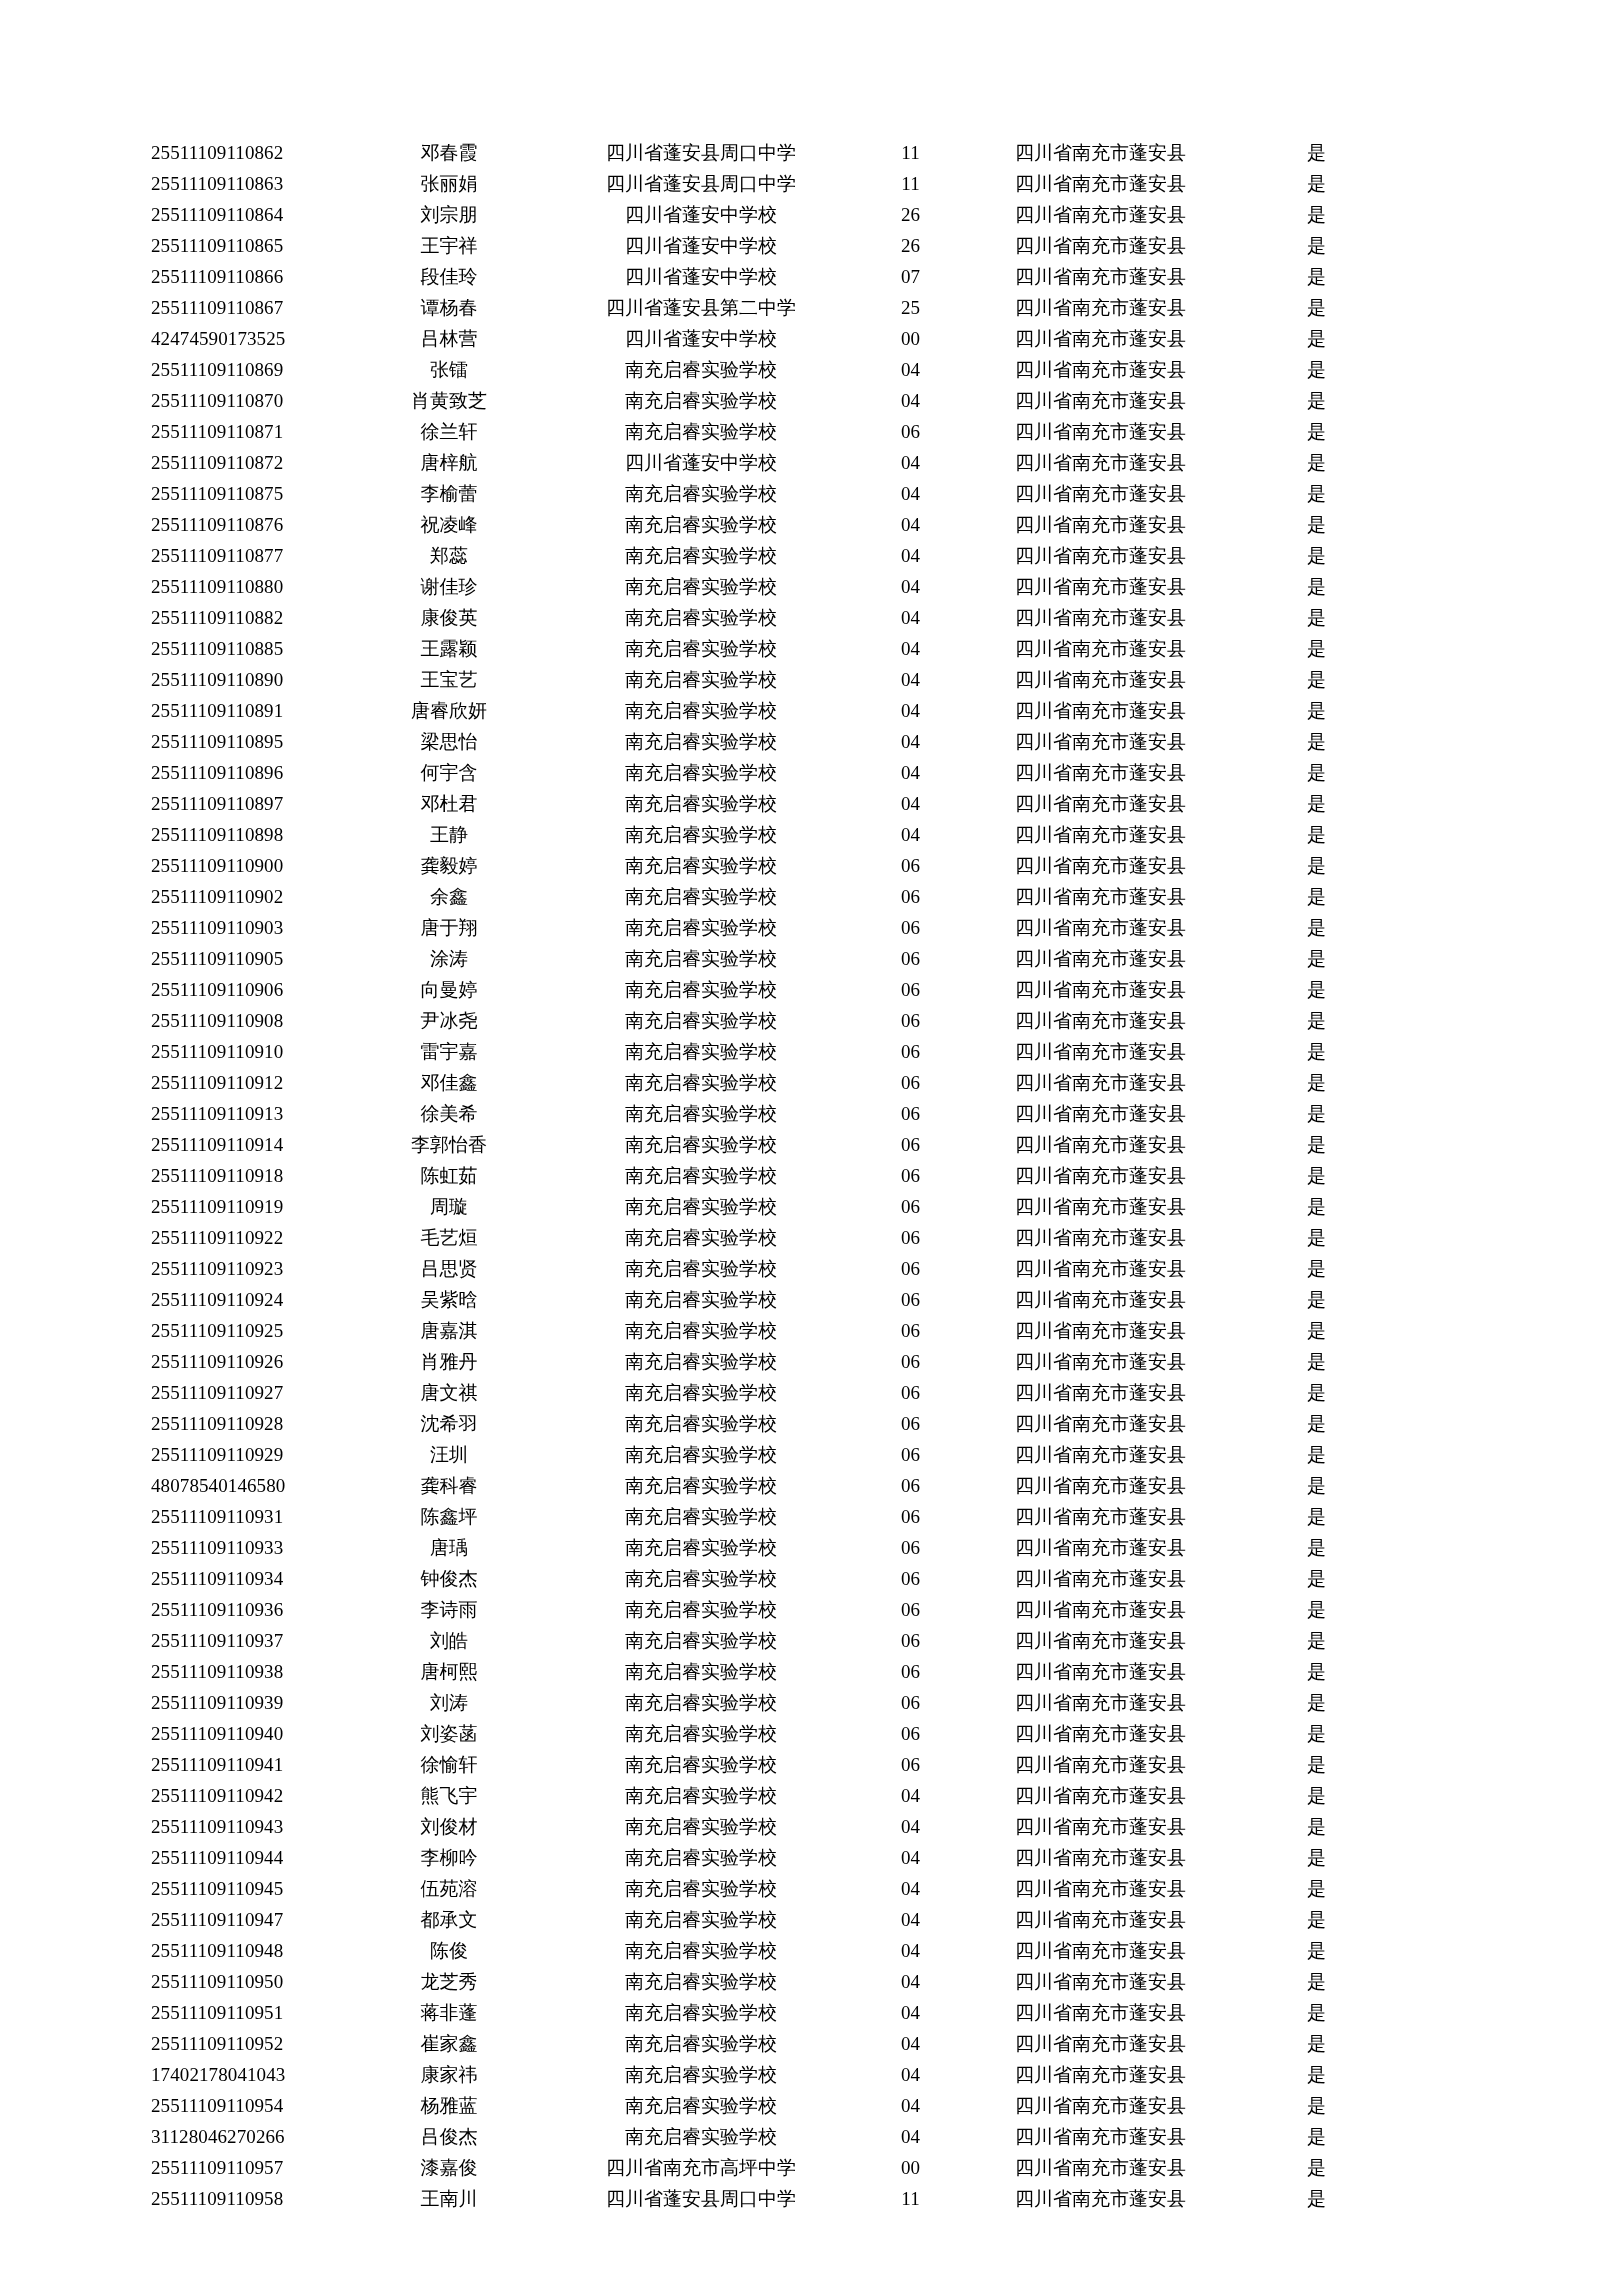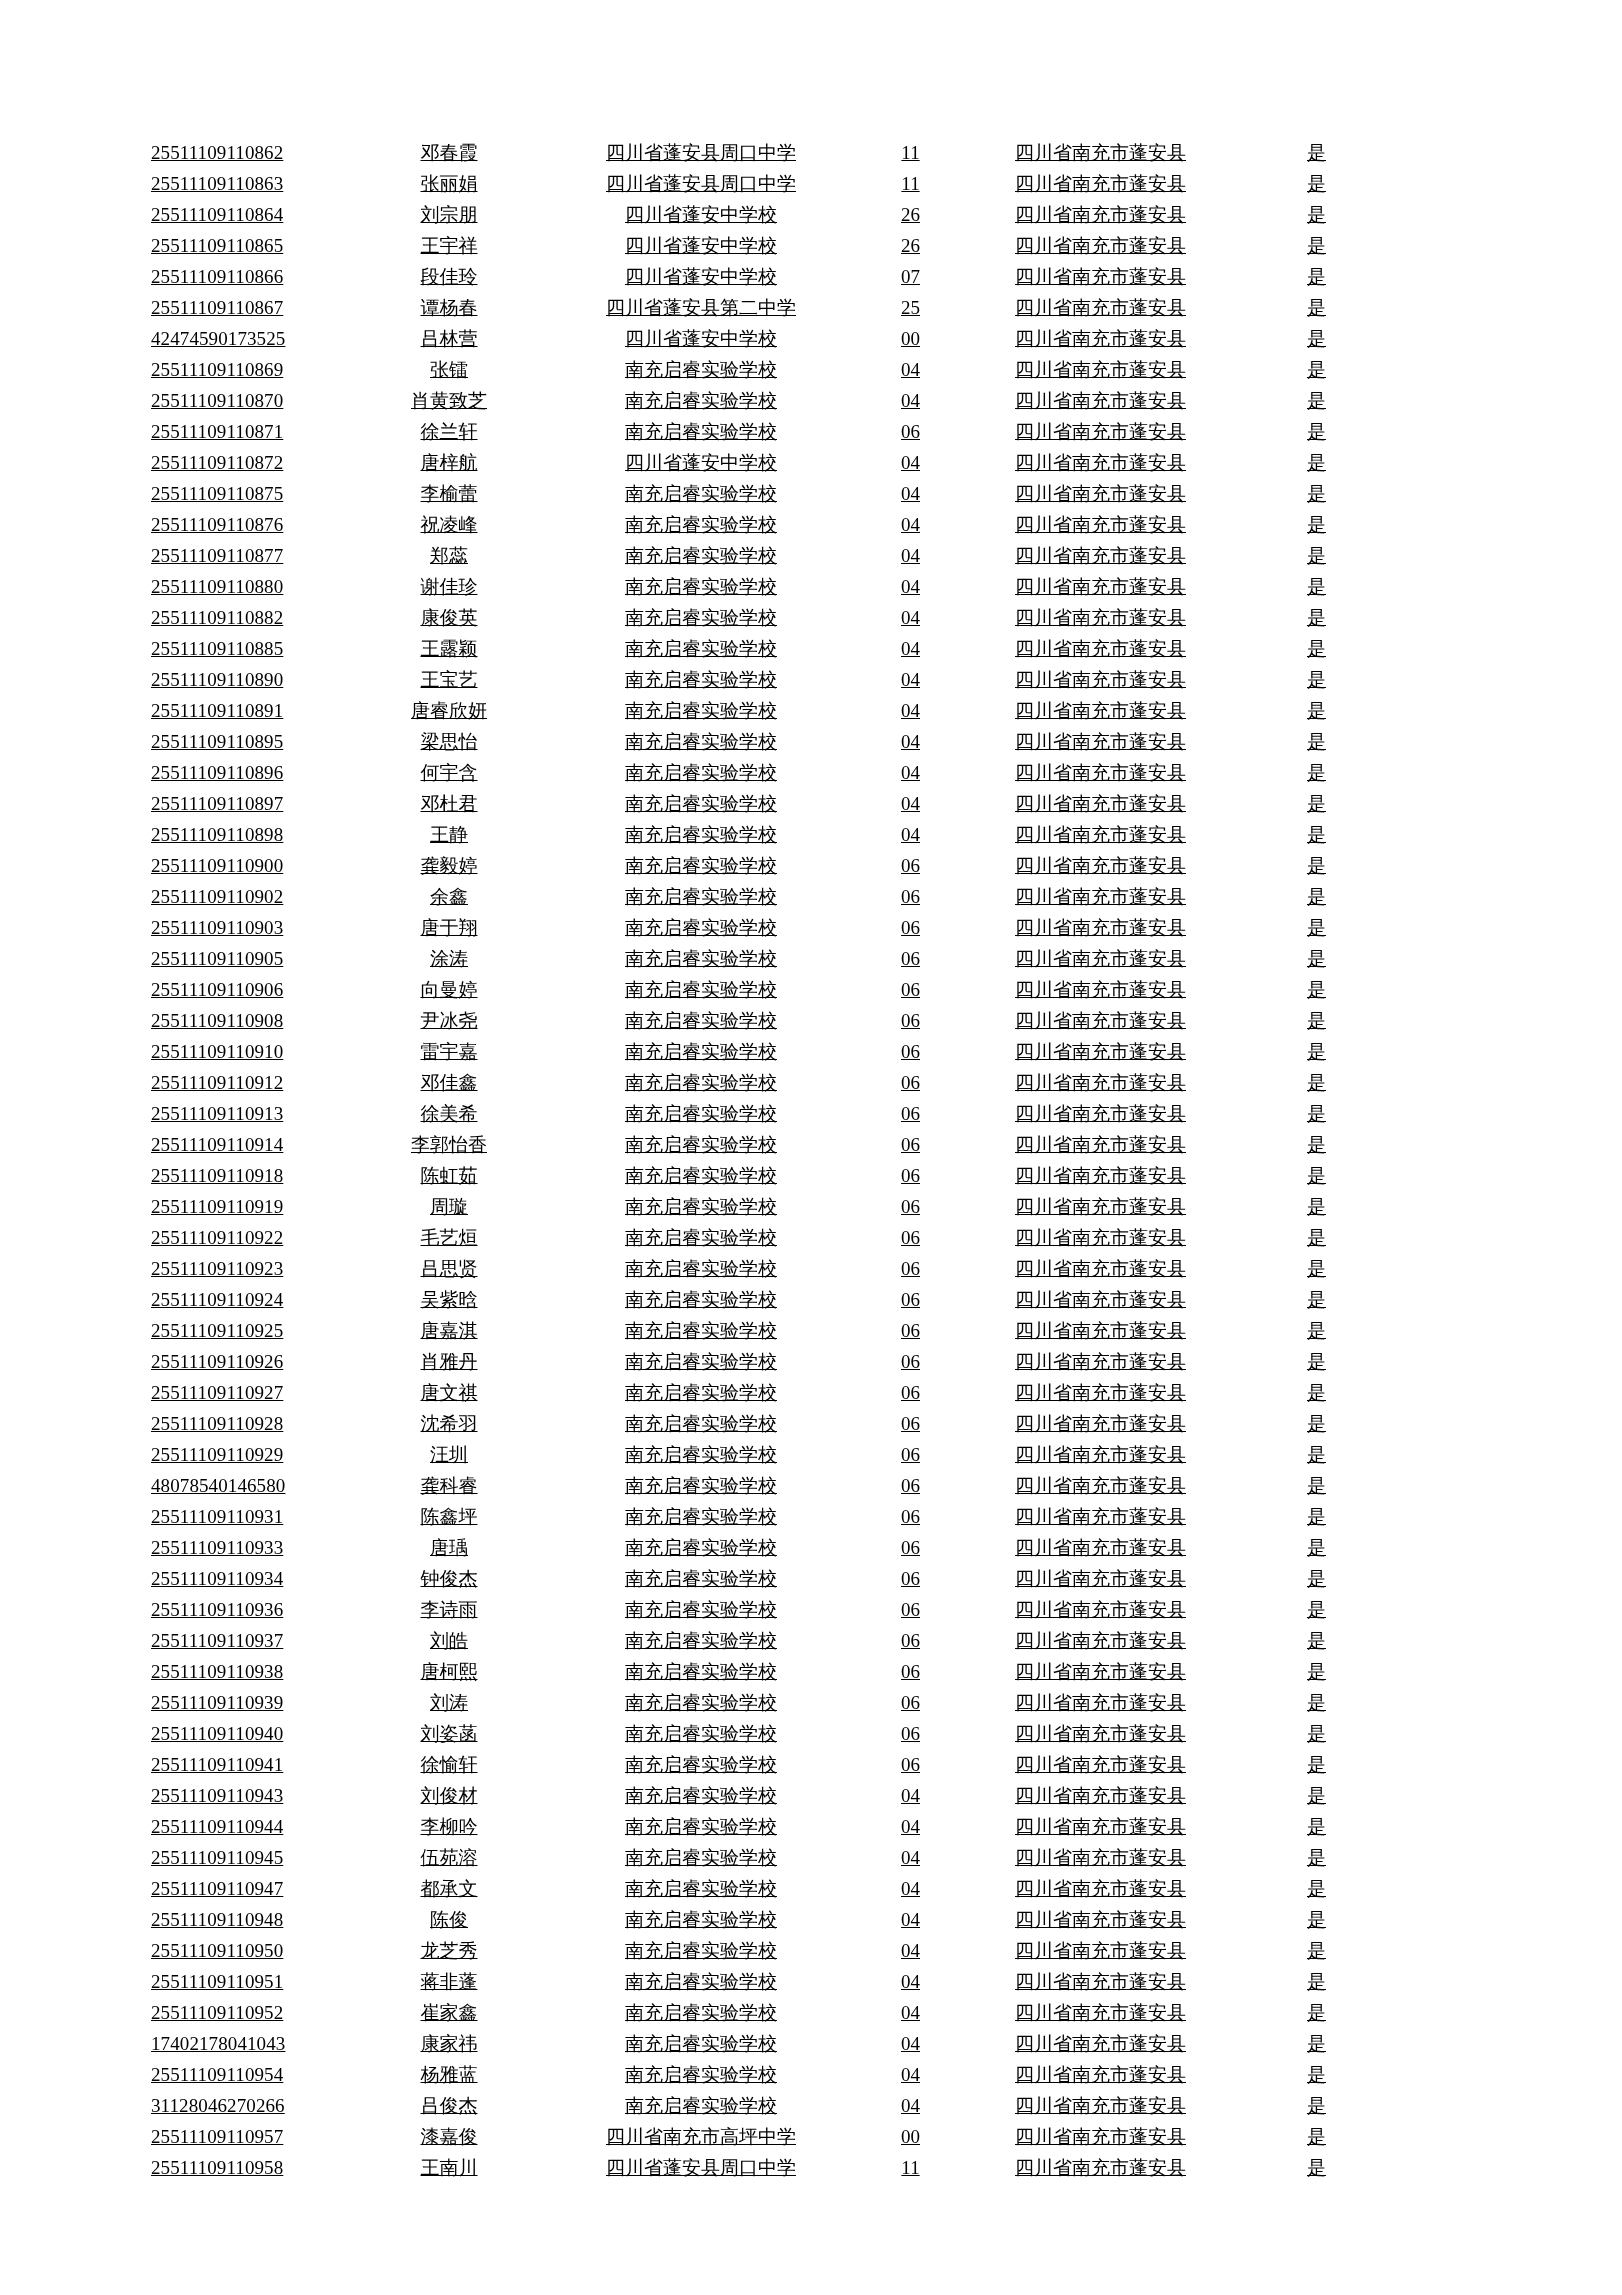--- a/index.html
+++ b/index.html
@@ -19,21 +19,20 @@
     height: 2295px;
     box-sizing: border-box;
     padding: 137px 151px 0 151px;
   }
   table.roster {
     width: 100%;
     border-collapse: collapse;
     table-layout: fixed;
     font-size: 19px;
     line-height: 1.0;
-    text-decoration: underline;
   }
   table.roster td {
     padding: 0;
     margin: 0;
     height: 31px;
     vertical-align: middle;
     white-space: nowrap;
     overflow: hidden;
   }
   .col-id    { width: 216px; text-align: left;   padding-left: 9.2px; letter-spacing: 0.1px; }
@@ -522,20 +521,29 @@
         <tr>
           <td class="col-id">25511109110941</td>
           <td class="col-name cjk">徐愉轩</td>
           <td class="col-school cjk">南充启睿实验学校</td>
           <td class="col-code">06</td>
           <td class="col-region cjk">四川省南充市蓬安县</td>
           <td class="col-flag cjk">是</td>
           <td class="spacer"></td>
         </tr>
         <tr>
+          <td class="col-id">25511109110942</td>
+          <td class="col-name cjk">熊飞宇</td>
+          <td class="col-school cjk">南充启睿实验学校</td>
+          <td class="col-code">04</td>
+          <td class="col-region cjk">四川省南充市蓬安县</td>
+          <td class="col-flag cjk">是</td>
+          <td class="spacer"></td>
+        </tr>
+        <tr>
           <td class="col-id">25511109110943</td>
           <td class="col-name cjk">刘俊材</td>
           <td class="col-school cjk">南充启睿实验学校</td>
           <td class="col-code">04</td>
           <td class="col-region cjk">四川省南充市蓬安县</td>
           <td class="col-flag cjk">是</td>
           <td class="spacer"></td>
         </tr>
         <tr>
           <td class="col-id">25511109110944</td>

